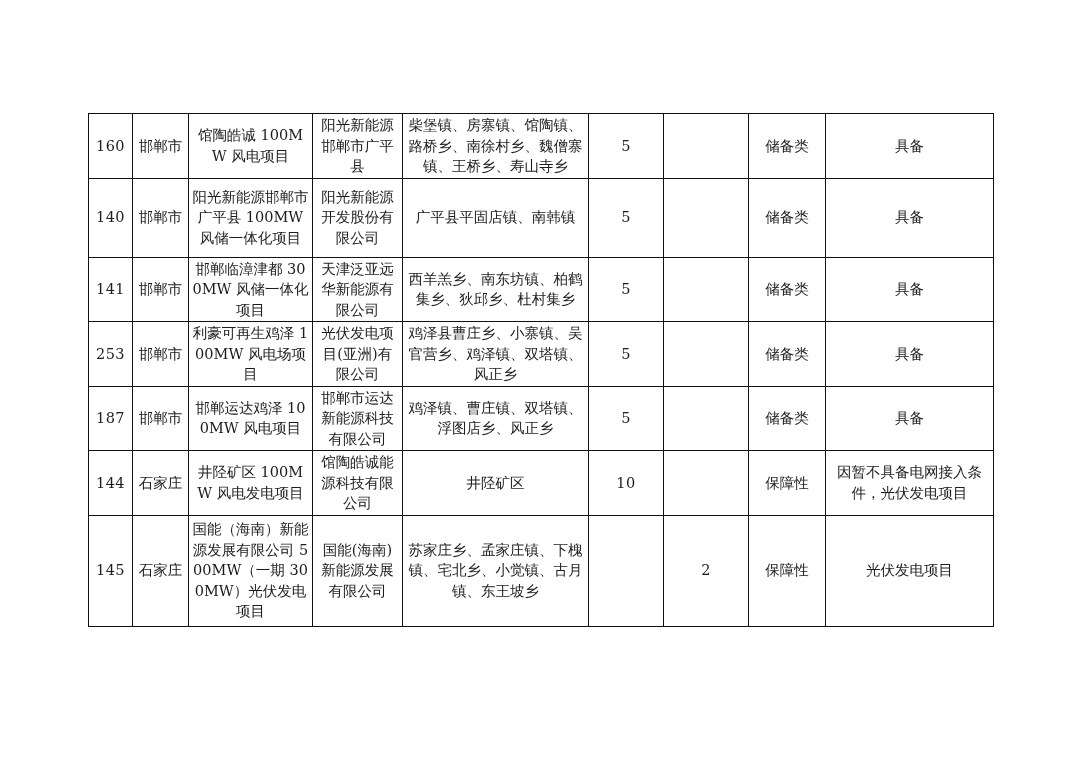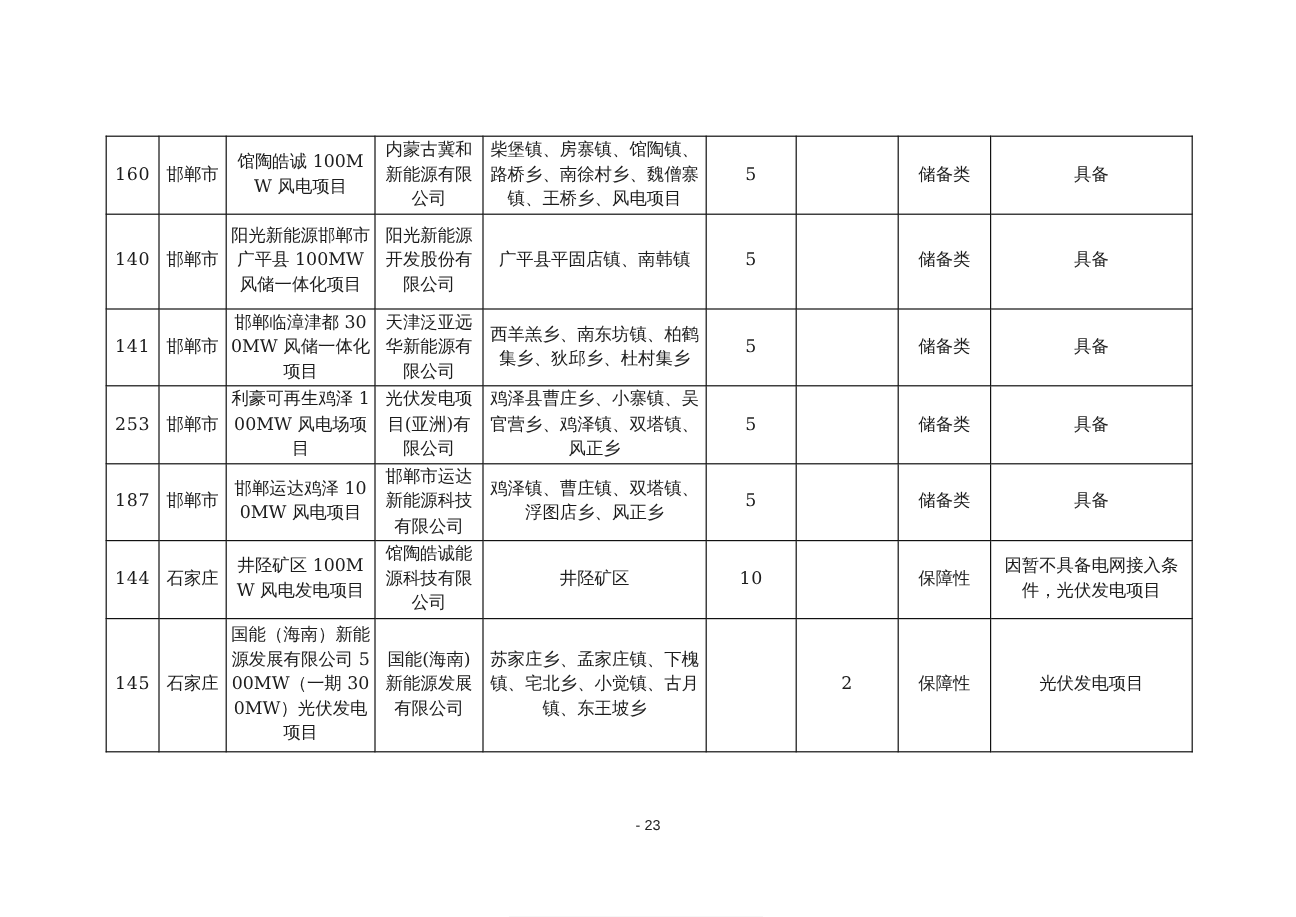--- a/index.html
+++ b/index.html
@@ -61,22 +61,22 @@
       <col style="width:75px">
       <col style="width:85px">
       <col style="width:77px">
       <col style="width:168px">
     </colgroup>
     <tbody>
       <tr style="height:62px">
         <td class="num">160</td>
         <td>邯郸市</td>
         <td>馆陶皓诚 100MW 风电项目</td>
-        <td>内蒙古冀和新能源有限公司</td>
-        <td>柴堡镇、房寨镇、馆陶镇、路桥乡、南徐村乡、魏僧寨镇、王桥乡、风电项目</td>
+        <td>阳光新能源邯郸市广平县</td>
+        <td>柴堡镇、房寨镇、馆陶镇、路桥乡、南徐村乡、魏僧寨镇、王桥乡、寿山寺乡</td>
         <td class="num">5</td>
         <td class="num"></td>
         <td>储备类</td>
         <td>具备</td>
       </tr>
       <tr style="height:79px">
         <td class="num">140</td>
         <td>邯郸市</td>
         <td>阳光新能源邯郸市广平县 100MW 风储一体化项目</td>
         <td>阳光新能源开发股份有限公司</td>
@@ -137,15 +137,14 @@
         <td>国能(海南)新能源发展有限公司</td>
         <td>苏家庄乡、孟家庄镇、下槐镇、宅北乡、小觉镇、古月镇、东王坡乡</td>
         <td class="num"></td>
         <td class="num">2</td>
         <td>保障性</td>
         <td>光伏发电项目</td>
       </tr>
     </tbody>
   </table>
 
-  <div class="footer">- 23</div>
 
 </div>
 
 </body></html>

